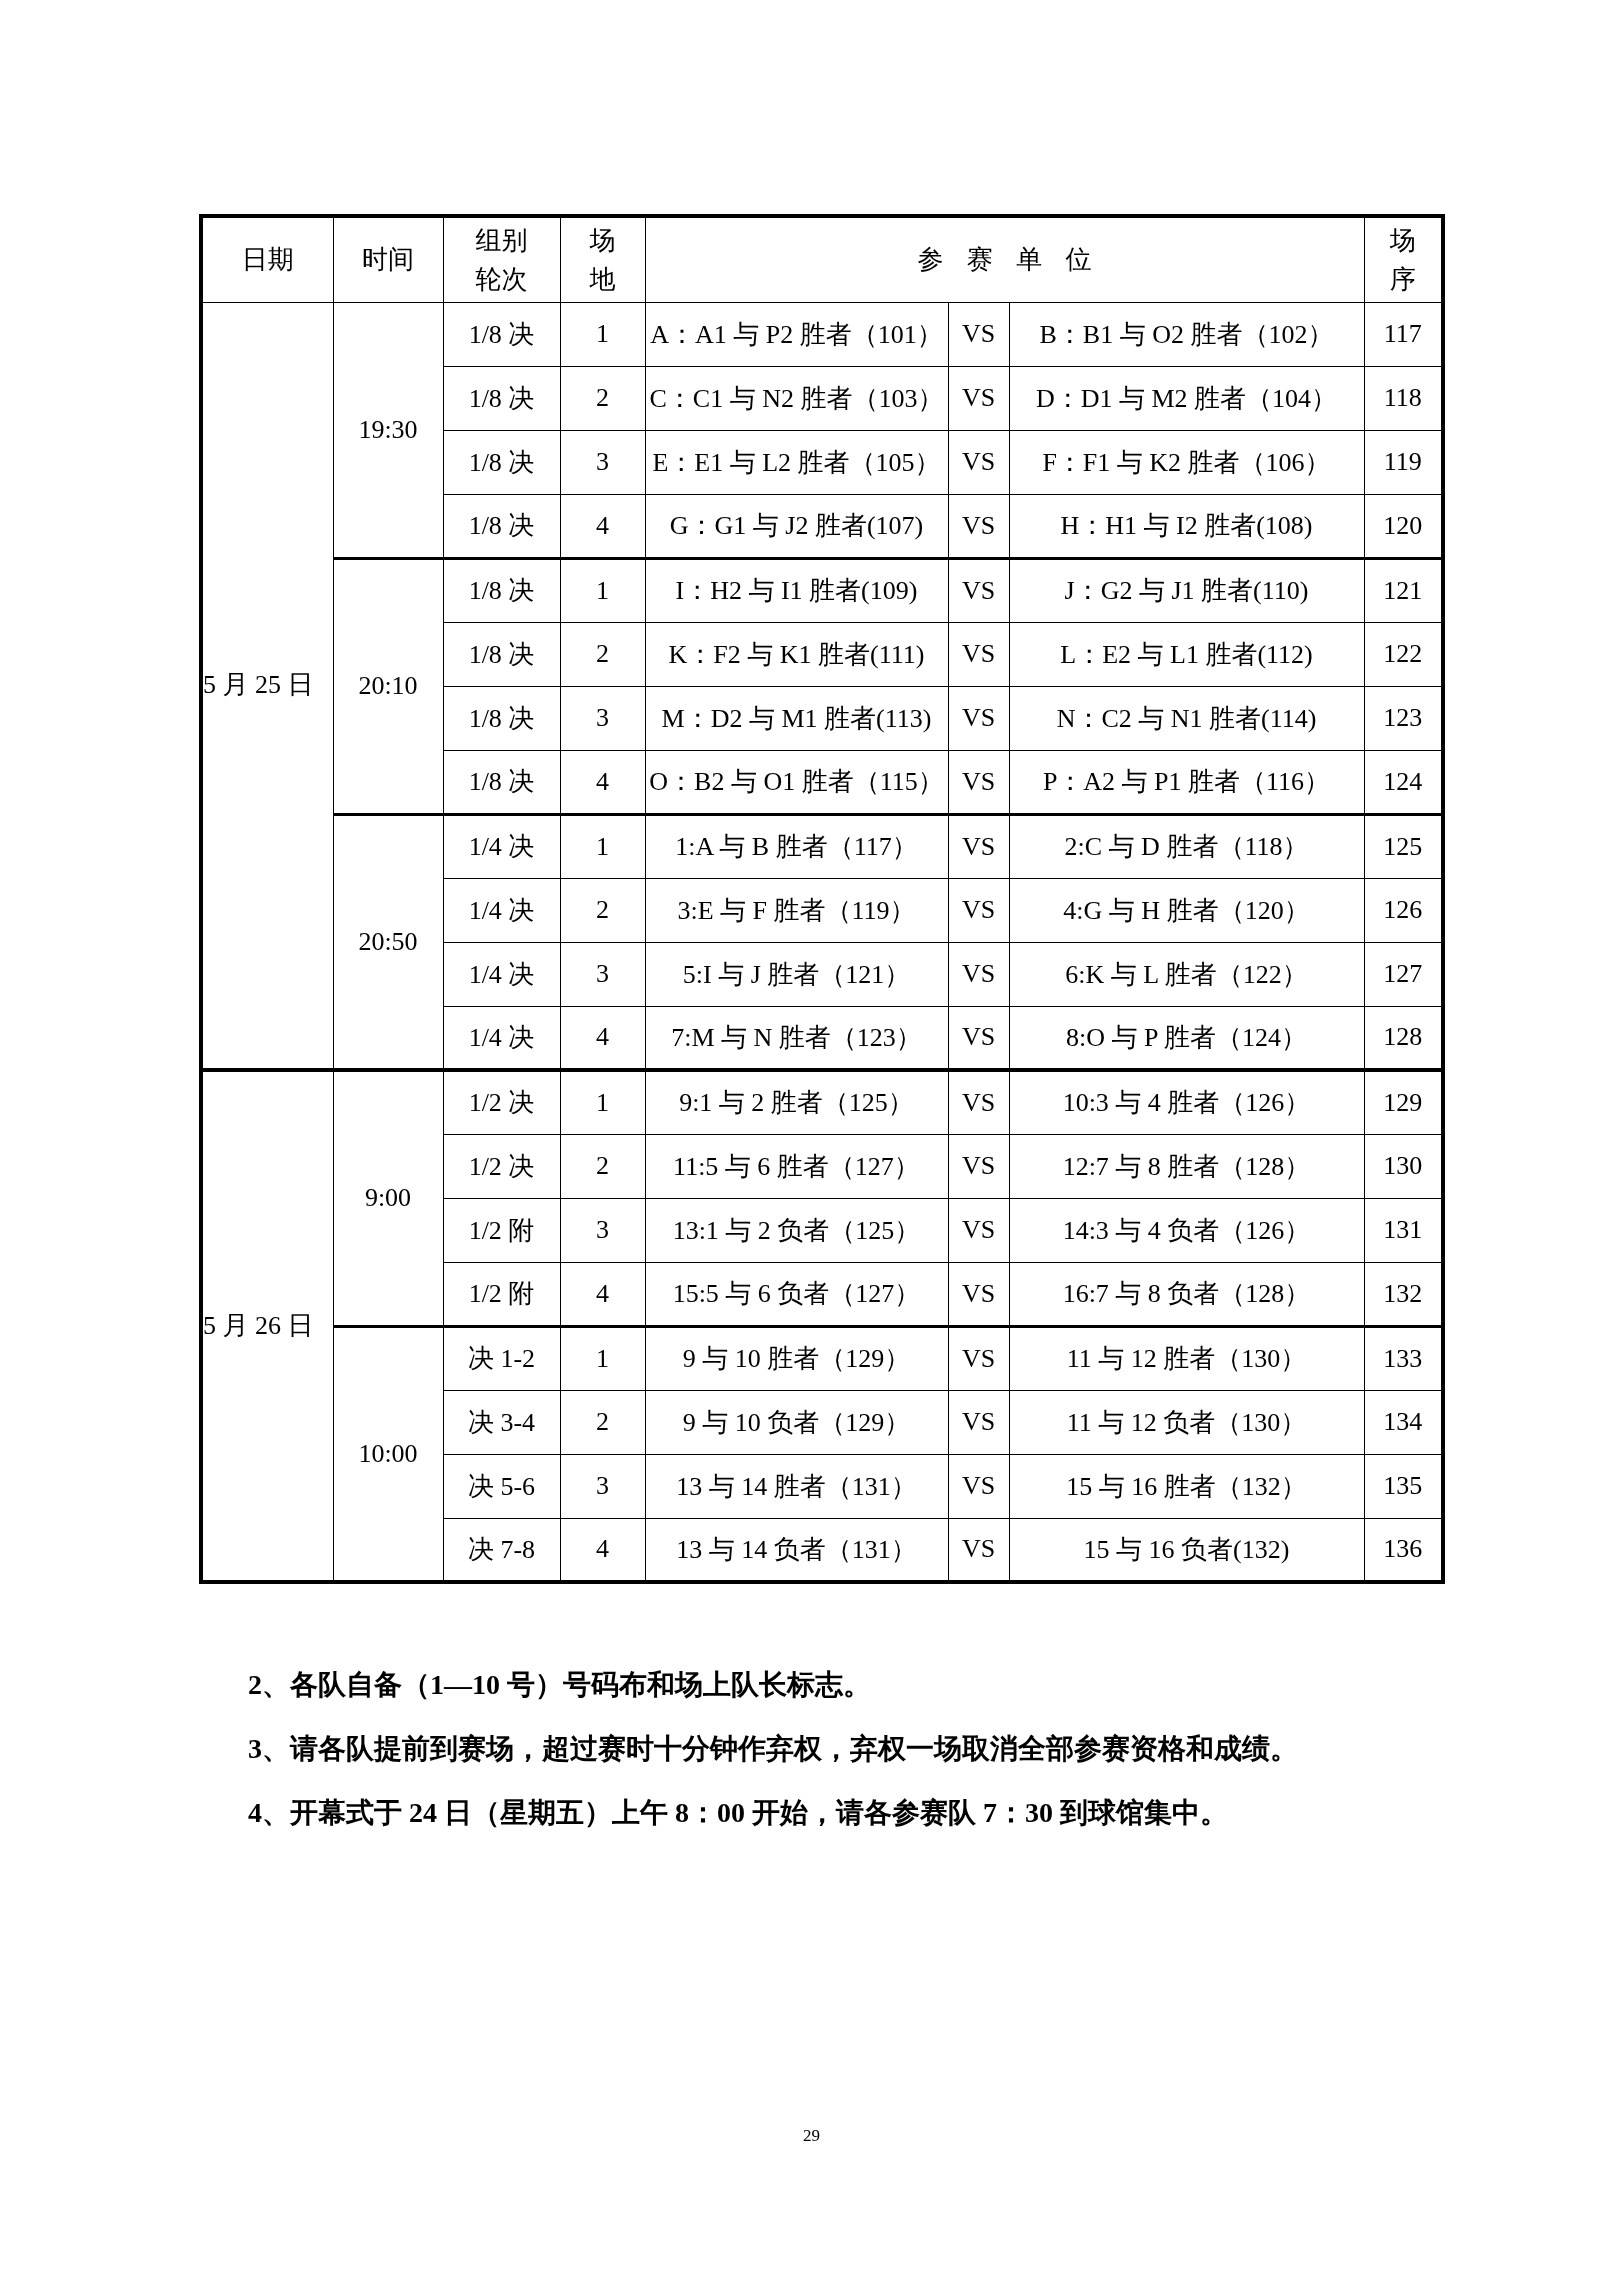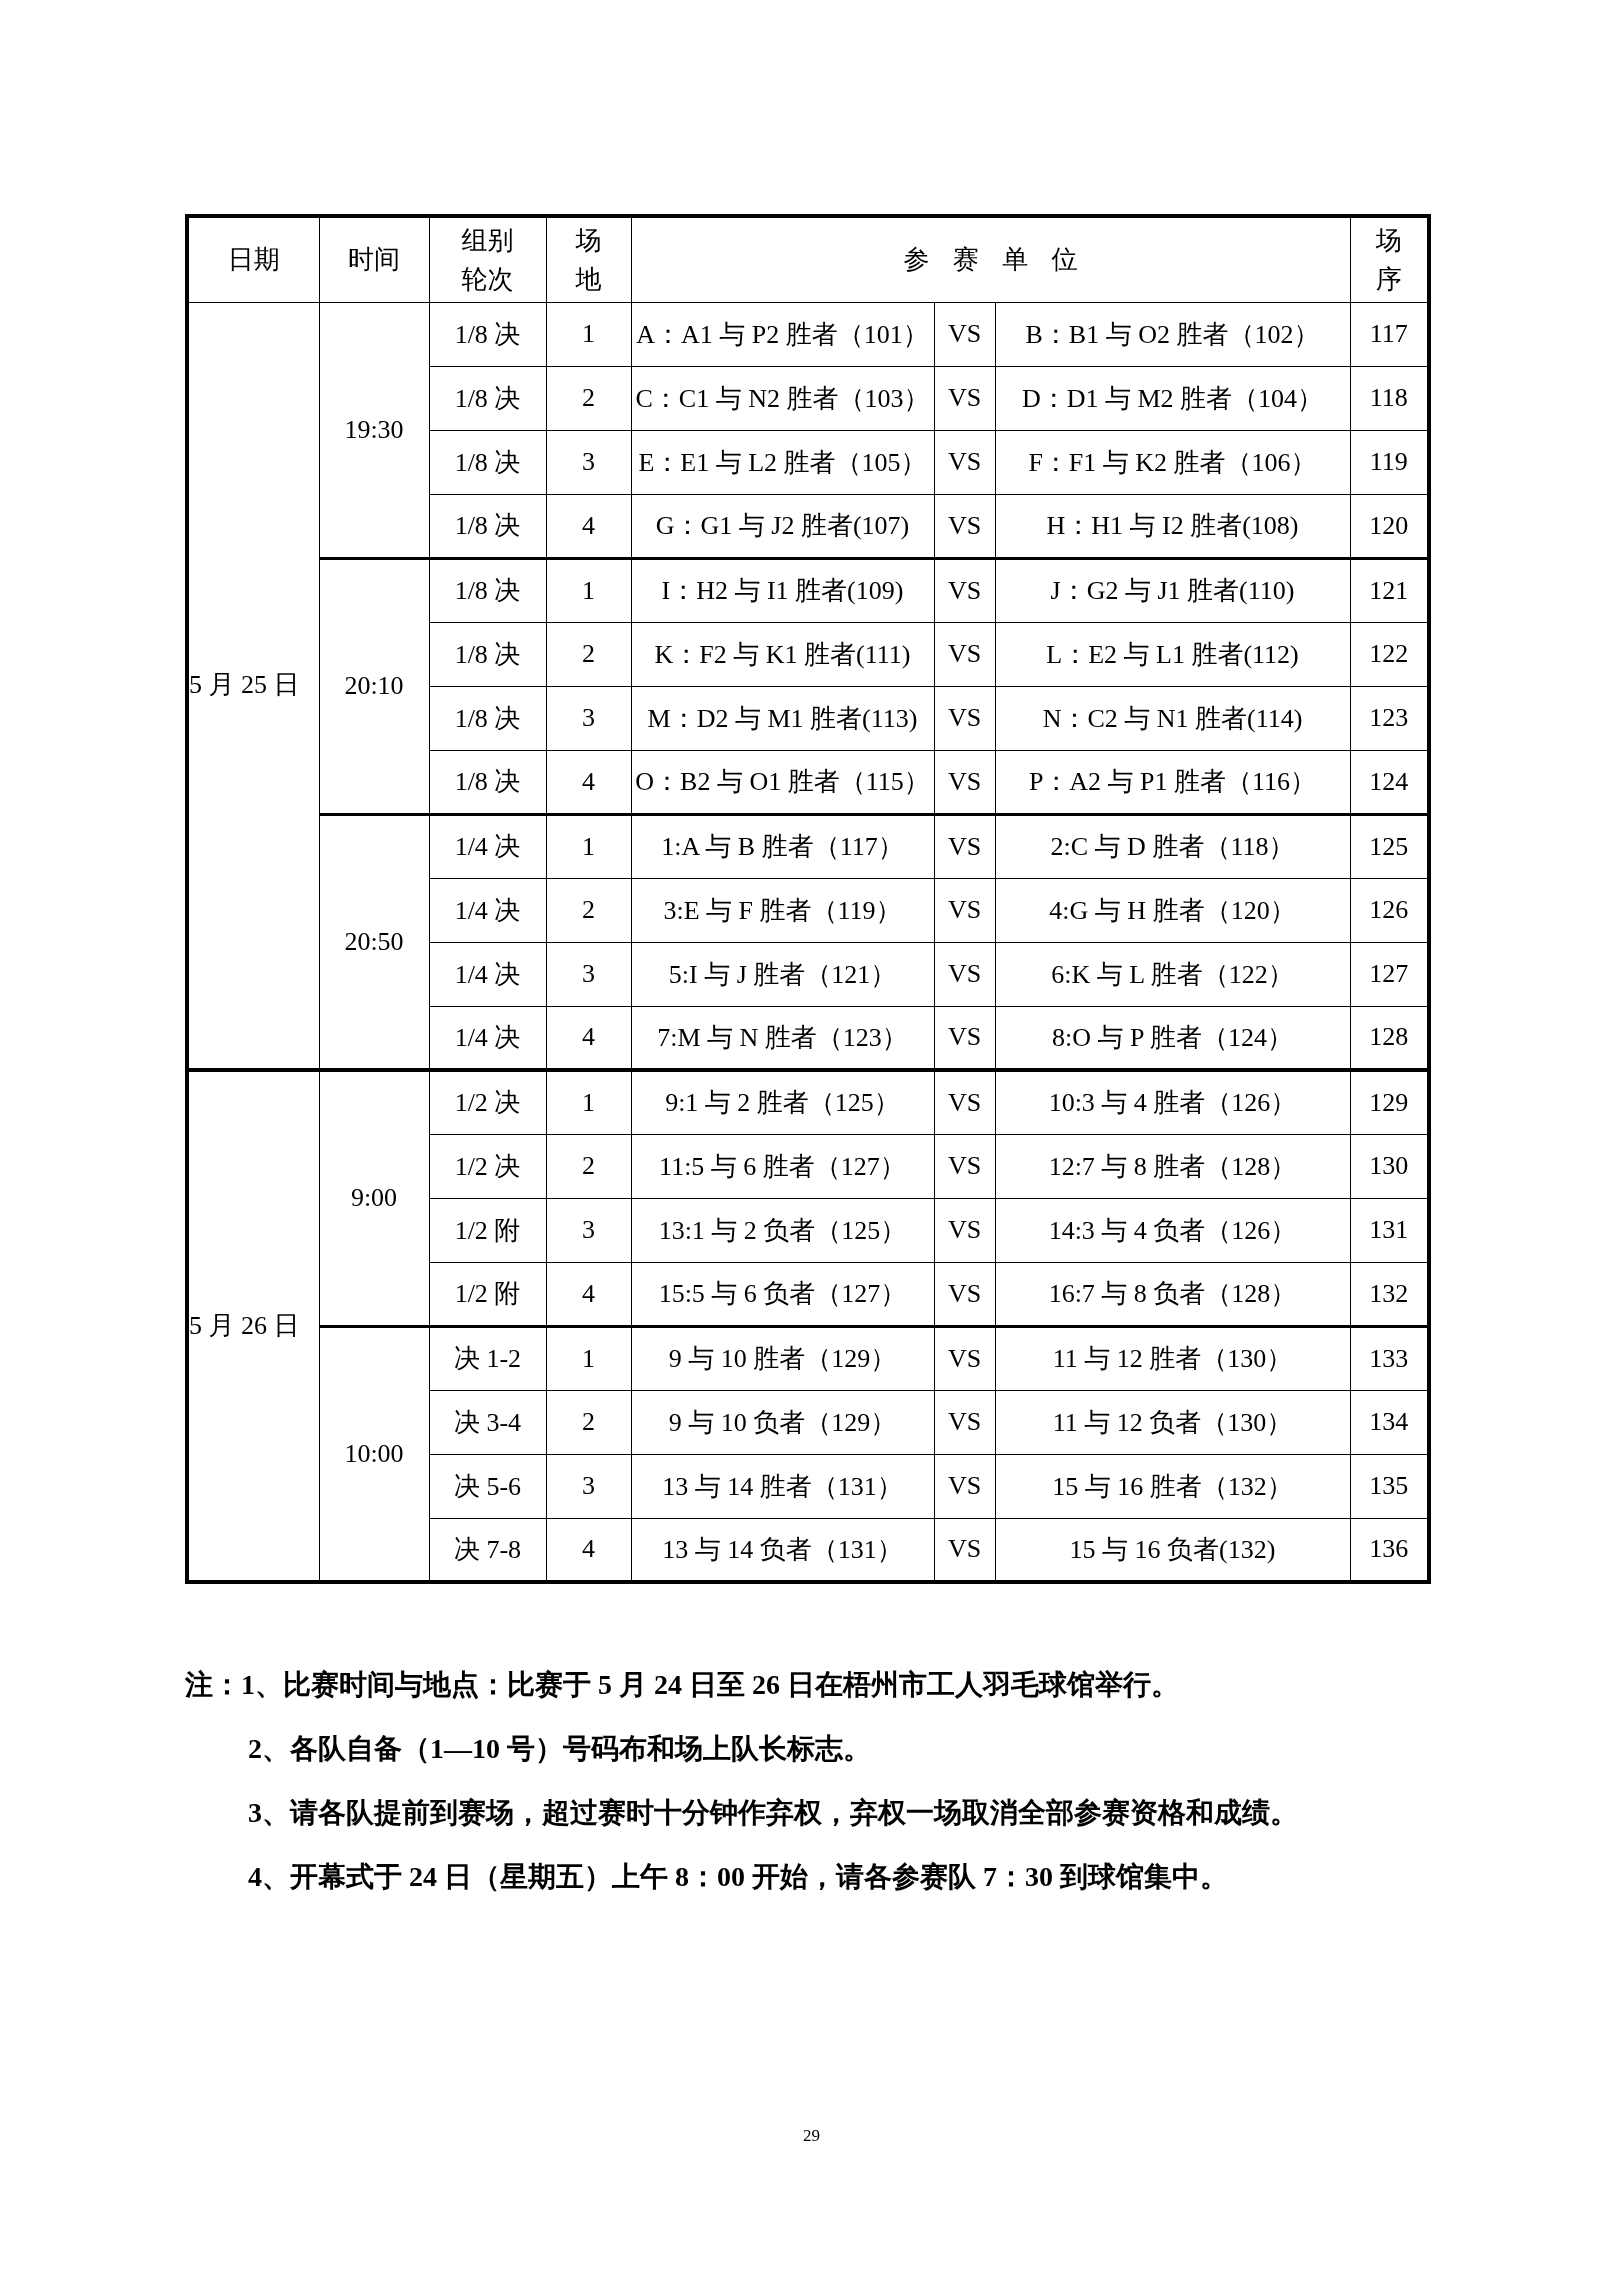--- a/index.html
+++ b/index.html
@@ -7,21 +7,21 @@
     position:relative;
     width:1623px; height:2295px;
     background:#ffffff;
     font-family:"Liberation Serif","DejaVu Serif",serif;
     color:#000;
     overflow:hidden;
   }
 
   
   table.schedule {
-    position:absolute; left:185px; top:214px;
+    position:absolute; left:199px; top:214px;
     width:1243px;
     border-collapse:collapse;
     table-layout:fixed;
     border:4.4px solid #000;
   }
   table.schedule th, table.schedule td {
     border:1.5px solid #000;
     text-align:center;
     vertical-align:middle;
     font-size:26px;
@@ -279,21 +279,20 @@
         <td>4</td>
         <td class="team-left">13 与 14 负者（131）</td>
         <td class="vs-cell">VS</td>
         <td class="team-right">15 与 16 负者(132)</td>
         <td>136</td>
       </tr>
     </tbody>
   </table>
 
   <div class="footer">
-    <div class="line">注：1、比赛时间与地点：比赛于 5 月 24 日至 26 日在梧州市工人羽毛球馆举行。</div>
     <div class="line note-indent">2、各队自备（1—10 号）号码布和场上队长标志。</div>
     <div class="line note-indent">3、请各队提前到赛场，超过赛时十分钟作弃权，弃权一场取消全部参赛资格和成绩。</div>
     <div class="line note-indent">4、开幕式于 24 日（星期五）上午 8：00 开始，请各参赛队 7：30 到球馆集中。</div>
   </div>
 
   <div class="page-number">29</div>
 
 </div>
 
 

